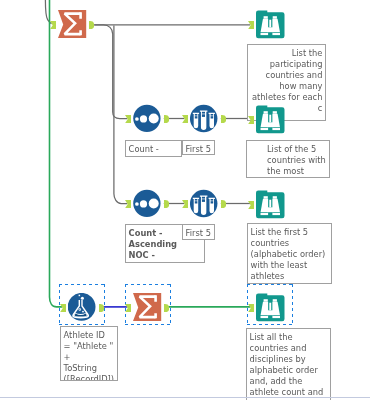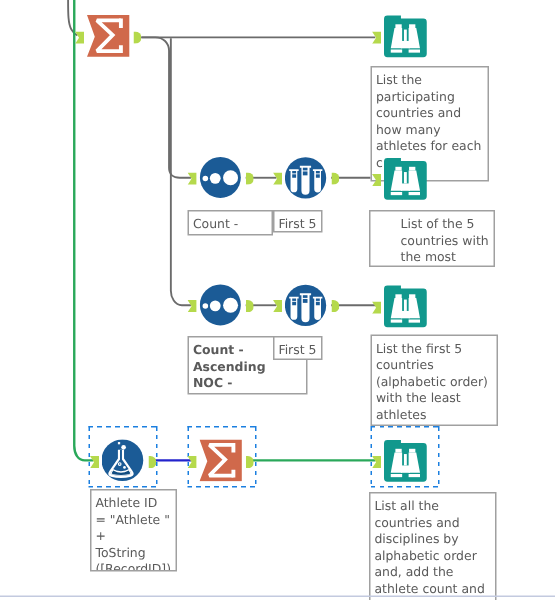--- a/index.html
+++ b/index.html
@@ -39,21 +39,21 @@
       <path d="M113.9,25.5 L113.9,193.8 C113.9,198.4 116.6,203.5 121.2,203.5 L127.3,203.5" fill="none" stroke="#6b6b6b" stroke-width="1.25" stroke-linecap="butt"></path>
       <path d="M163.8,118.5 H184.3" fill="none" stroke="#6b6b6b" stroke-width="1.25" stroke-linecap="butt"></path>
       <path d="M220.8,118.5 H250.2" fill="none" stroke="#6b6b6b" stroke-width="1.25" stroke-linecap="butt"></path>
       <path d="M163.8,203.5 H184.3" fill="none" stroke="#6b6b6b" stroke-width="1.25" stroke-linecap="butt"></path>
       <path d="M220.8,203.5 H250.2" fill="none" stroke="#6b6b6b" stroke-width="1.25" stroke-linecap="butt"></path>
       <path d="M49.5,0 L49.5,297.1 C49.5,302.6 52.0,306.9 56.6,306.9 L62.2,306.9" fill="none" stroke="#2aa85a" stroke-width="1.6" stroke-linecap="butt"></path>
       <path d="M99.5,306.9 H127.3" fill="none" stroke="#2323cc" stroke-width="1.6" stroke-linecap="butt"></path>
       <path d="M164.5,306.9 H250.2" fill="none" stroke="#2aa85a" stroke-width="1.6" stroke-linecap="butt"></path>
     </svg>
   <div id="notes-layer">
-      <div class="note" style="left: 247px; top: 44px; width: 79px; height: 77px;">List the participating countries and how many athletes for each c</div>
+      <div class="note" style="left: 247px; top: 44px; width: 79px; height: 77px; text-align: right;">List the participating countries and how many athletes for each c</div>
       <div class="note" style="left: 125px; top: 140px; width: 57px; height: 17px;">Count - Descending</div>
       <div class="note" style="left: 182px; top: 140px; width: 33px; height: 15px;">First 5</div>
       <div class="note" style="left: 246px; top: 140px; width: 84px; height: 38px; padding-left: 20px;">List of the 5 countries with the most athletes</div>
       <div class="note" style="left: 125px; top: 224px; width: 80px; height: 39px; font-weight: bold;">Count - Ascending
 NOC - Ascending</div>
       <div class="note" style="left: 182px; top: 224px; width: 33px; height: 16px;">First 5</div>
       <div class="note" style="left: 247px; top: 223px; width: 85px; height: 61px;">List the first 5 countries (alphabetic order) with the least athletes</div>
       <div class="note" style="left: 60px; top: 326px; width: 58px; height: 55px;">Athlete ID = "Athlete " +
 ToString
 ([RecordID])</div>

